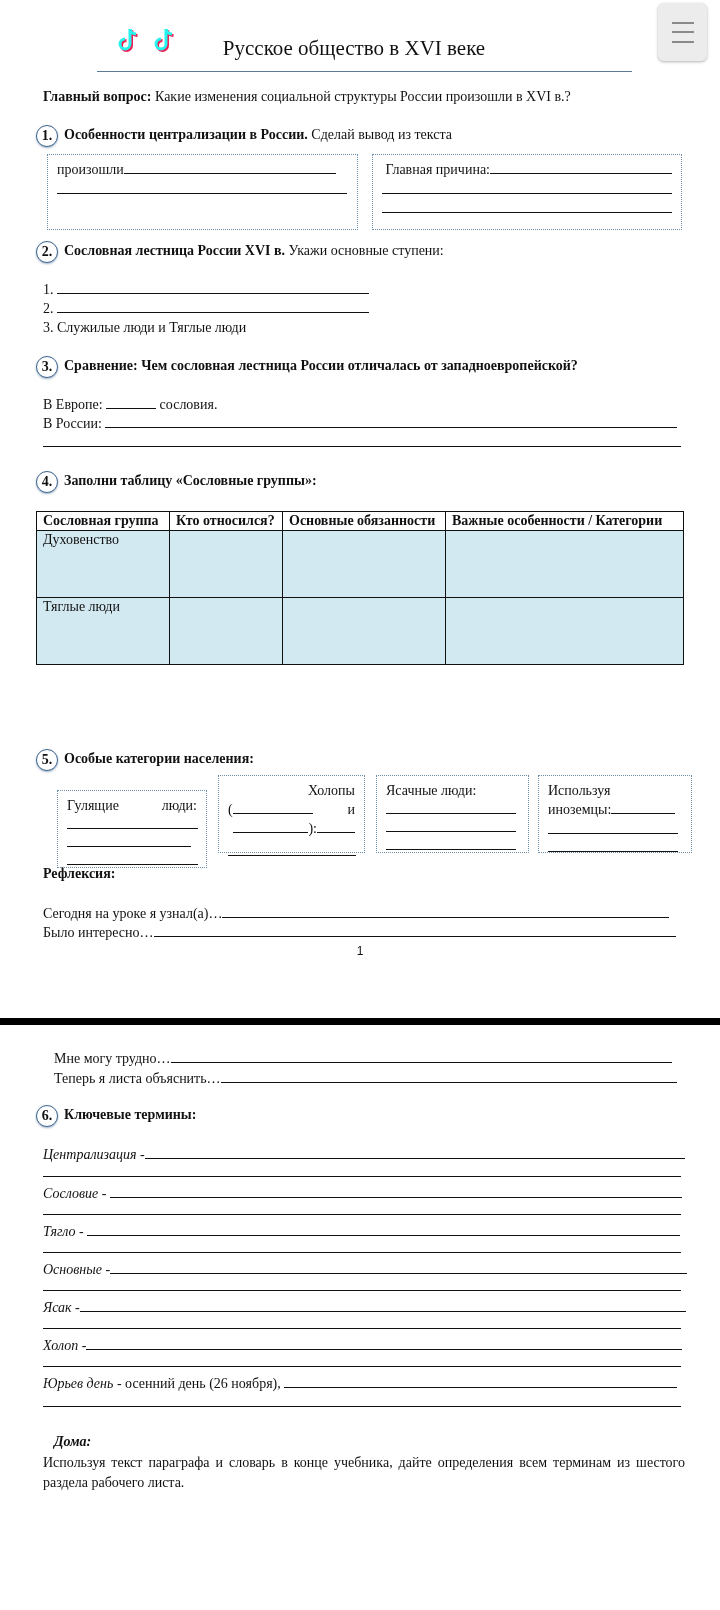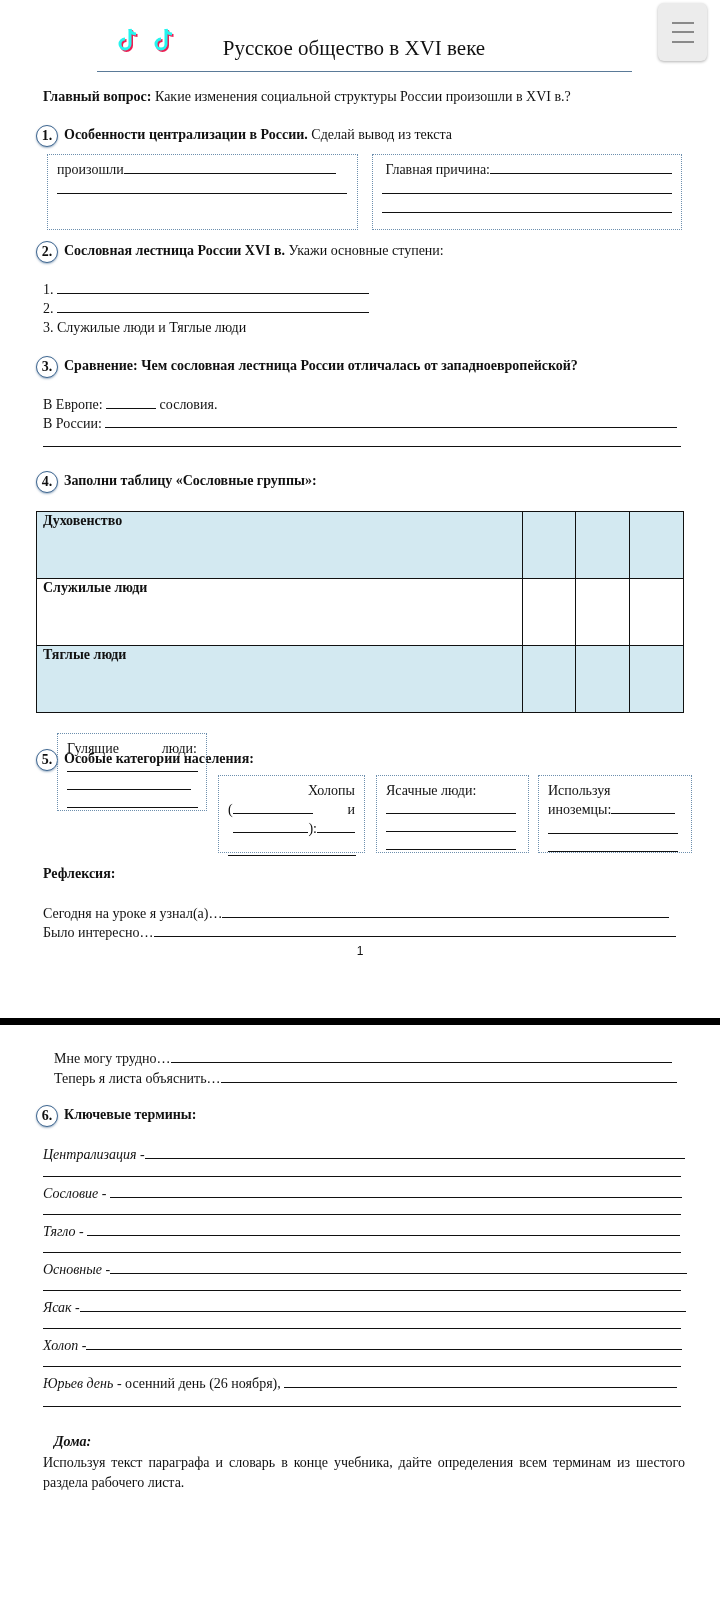--- a/index.html
+++ b/index.html
@@ -18,21 +18,21 @@
          text-align:center; line-height:20px; font-weight:bold; font-size:14px; margin-right:6px;
          box-shadow:0 1px 2px rgba(62,102,144,0.5); vertical-align:middle; background:#fff; }
   .dotbox { border:1px dotted #6d8fae; box-sizing:border-box; padding:5px 9px; font-size:14px; line-height:19px; }
   .blank { display:inline-block; border-bottom:1.3px solid #111; height:12px; vertical-align:baseline; }
   .fullblank { border-bottom:1.3px solid #111; height:0; }
   table.grp { border-collapse:collapse; position:absolute; left:36px; top:511px; width:648px; font-size:14px; }
   table.grp th, table.grp td { border:1.3px solid #111; padding:1px 6px; text-align:left; vertical-align:top; }
   table.grp th { height:15px; font-weight:bold; white-space:nowrap; }
   table.grp td { height:64px; }
   table.grp tr.shade td { background:#d3e9f1; }
-  table.grp td.rowhead { font-weight:bold; }
+  table.grp td.rowhead { font-weight:normal; }
   .sep { left:0; top:1018px; width:720px; height:7px; background:#000; }
   .pagenum { left:0; width:720px; top:944px; text-align:center; font-family:"Liberation Sans", sans-serif; font-size:12px; }
   i.term { font-style:italic; }
 </style>
 </head>
 <body>
 
 <div class="abs" style="left:118px;top:26px;">
   <svg class="tt" viewBox="0 0 22 28">
     <path d="M12 3 v15 a5 5 0 1 1 -5 -5" fill="none" stroke="#ee1d52" stroke-width="3" transform="translate(1.5,1.5)"></path>
@@ -97,46 +97,46 @@
 <div class="abs line" style="left:43px;top:415px;">
   <span>В России:</span> <span class="blank" style="width:572px;"></span>
 </div>
 <div class="abs fullblank" style="left:43px;top:446px;width:638px;"></div>
 
 <div class="abs line" style="left:36px;top:471px;">
   <span class="num">4.</span><span class="b">Заполни таблицу «Сословные группы»:</span>
 </div>
 <table class="grp">
   <tbody>
+      <tr>
+    <th style="width:120px;">Сословная группа</th>
+    <th style="width:100px;">Кто относился?</th>
+    <th style="width:150px;">Основные обязанности</th>
+    <th>Важные особенности / Категории</th>
+  </tr>
   <tr class="shade">
     <td class="rowhead">Духовенство</td>
-    <td></td>
-    <td></td>
-    <td></td>
-  </tr>
-  <tr>
-    <td class="rowhead">Служилые люди</td>
     <td></td>
     <td></td>
     <td></td>
   </tr>
   <tr class="shade">
     <td class="rowhead">Тяглые люди</td>
     <td></td>
     <td></td>
     <td></td>
   </tr>
 </tbody>
   </table>
 
 <div class="abs line" style="left:36px;top:749px;">
   <span class="num">5.</span><span class="b">Особые категории населения:</span>
 </div>
 
-<div class="abs dotbox" style="left:57px;top:733px;width:150px;height:78px;">
+<div class="abs dotbox" style="left:57px;top:790px;width:150px;height:78px;">
   <div style="display:flex;justify-content:space-between;">
       <span>Гулящие</span>
       <span>люди:</span>
     </div>
   <div class="fullblank" style="margin-top:13px;width:131px;"></div>
   <div class="fullblank" style="margin-top:17px;width:124px;"></div>
   <div class="fullblank" style="margin-top:17px;width:131px;"></div>
 </div>
 
 <div class="abs dotbox" style="left:218px;top:775px;width:147px;height:78px;text-align:right;">

